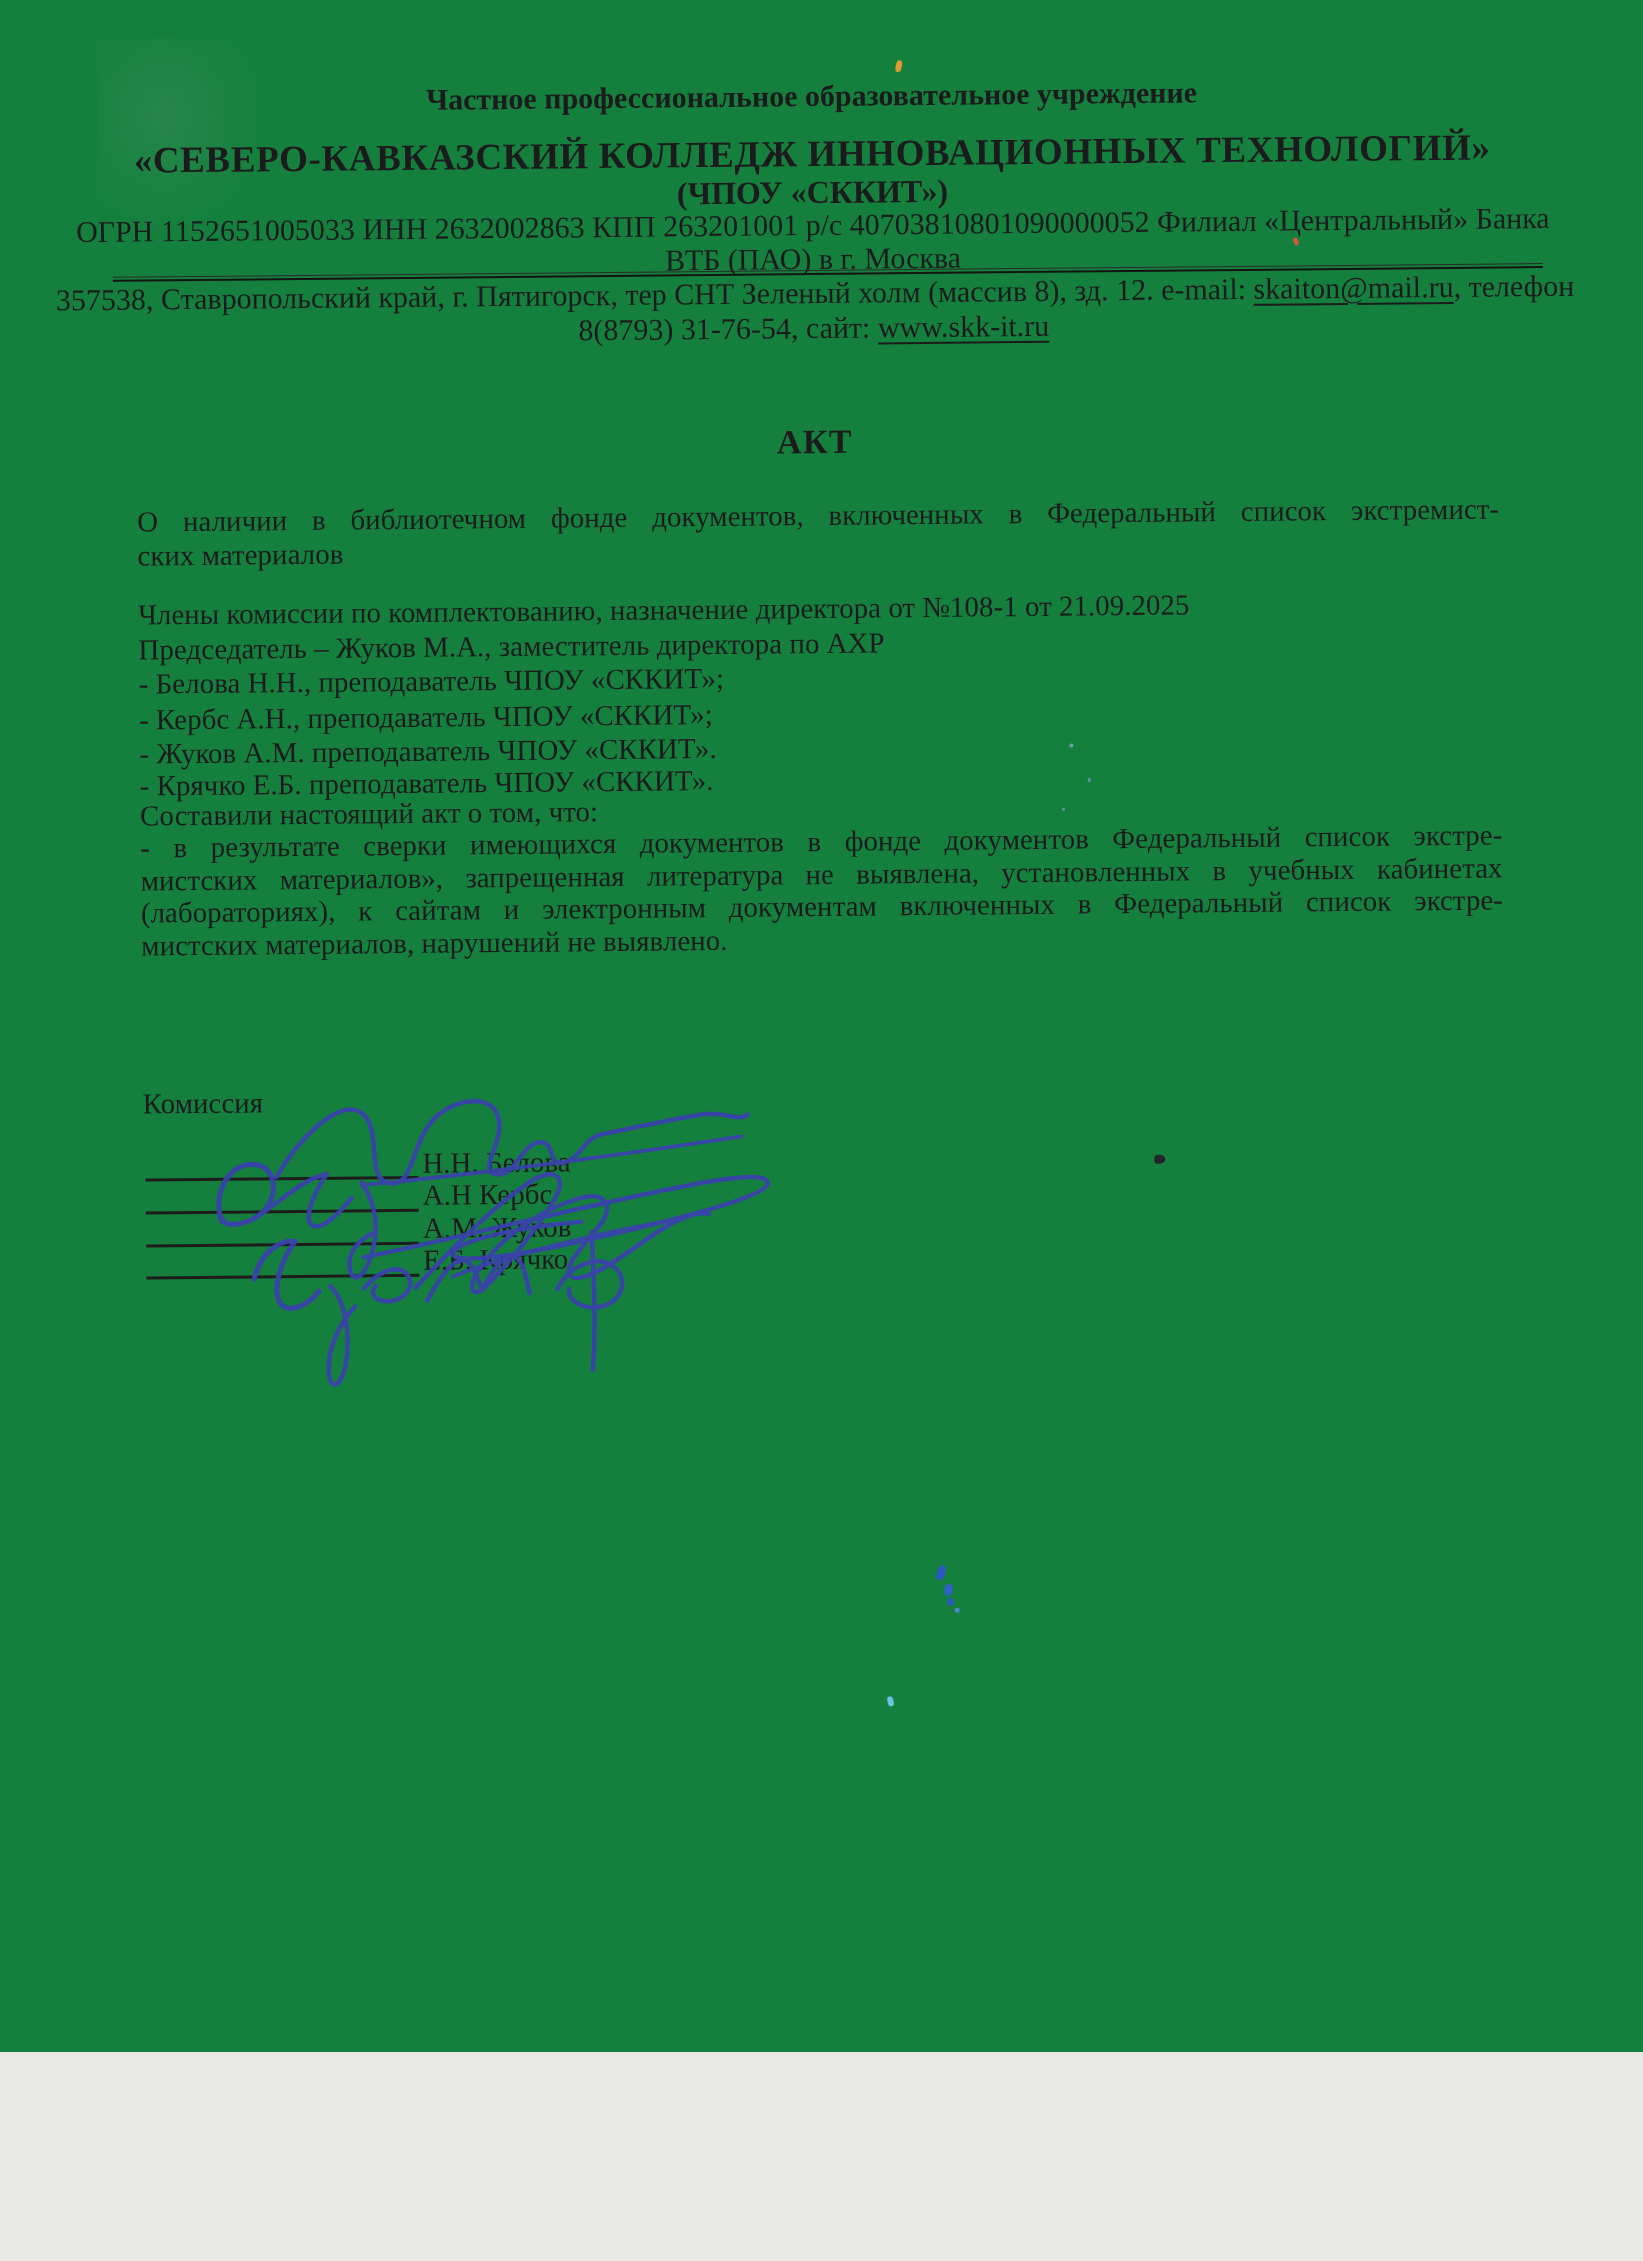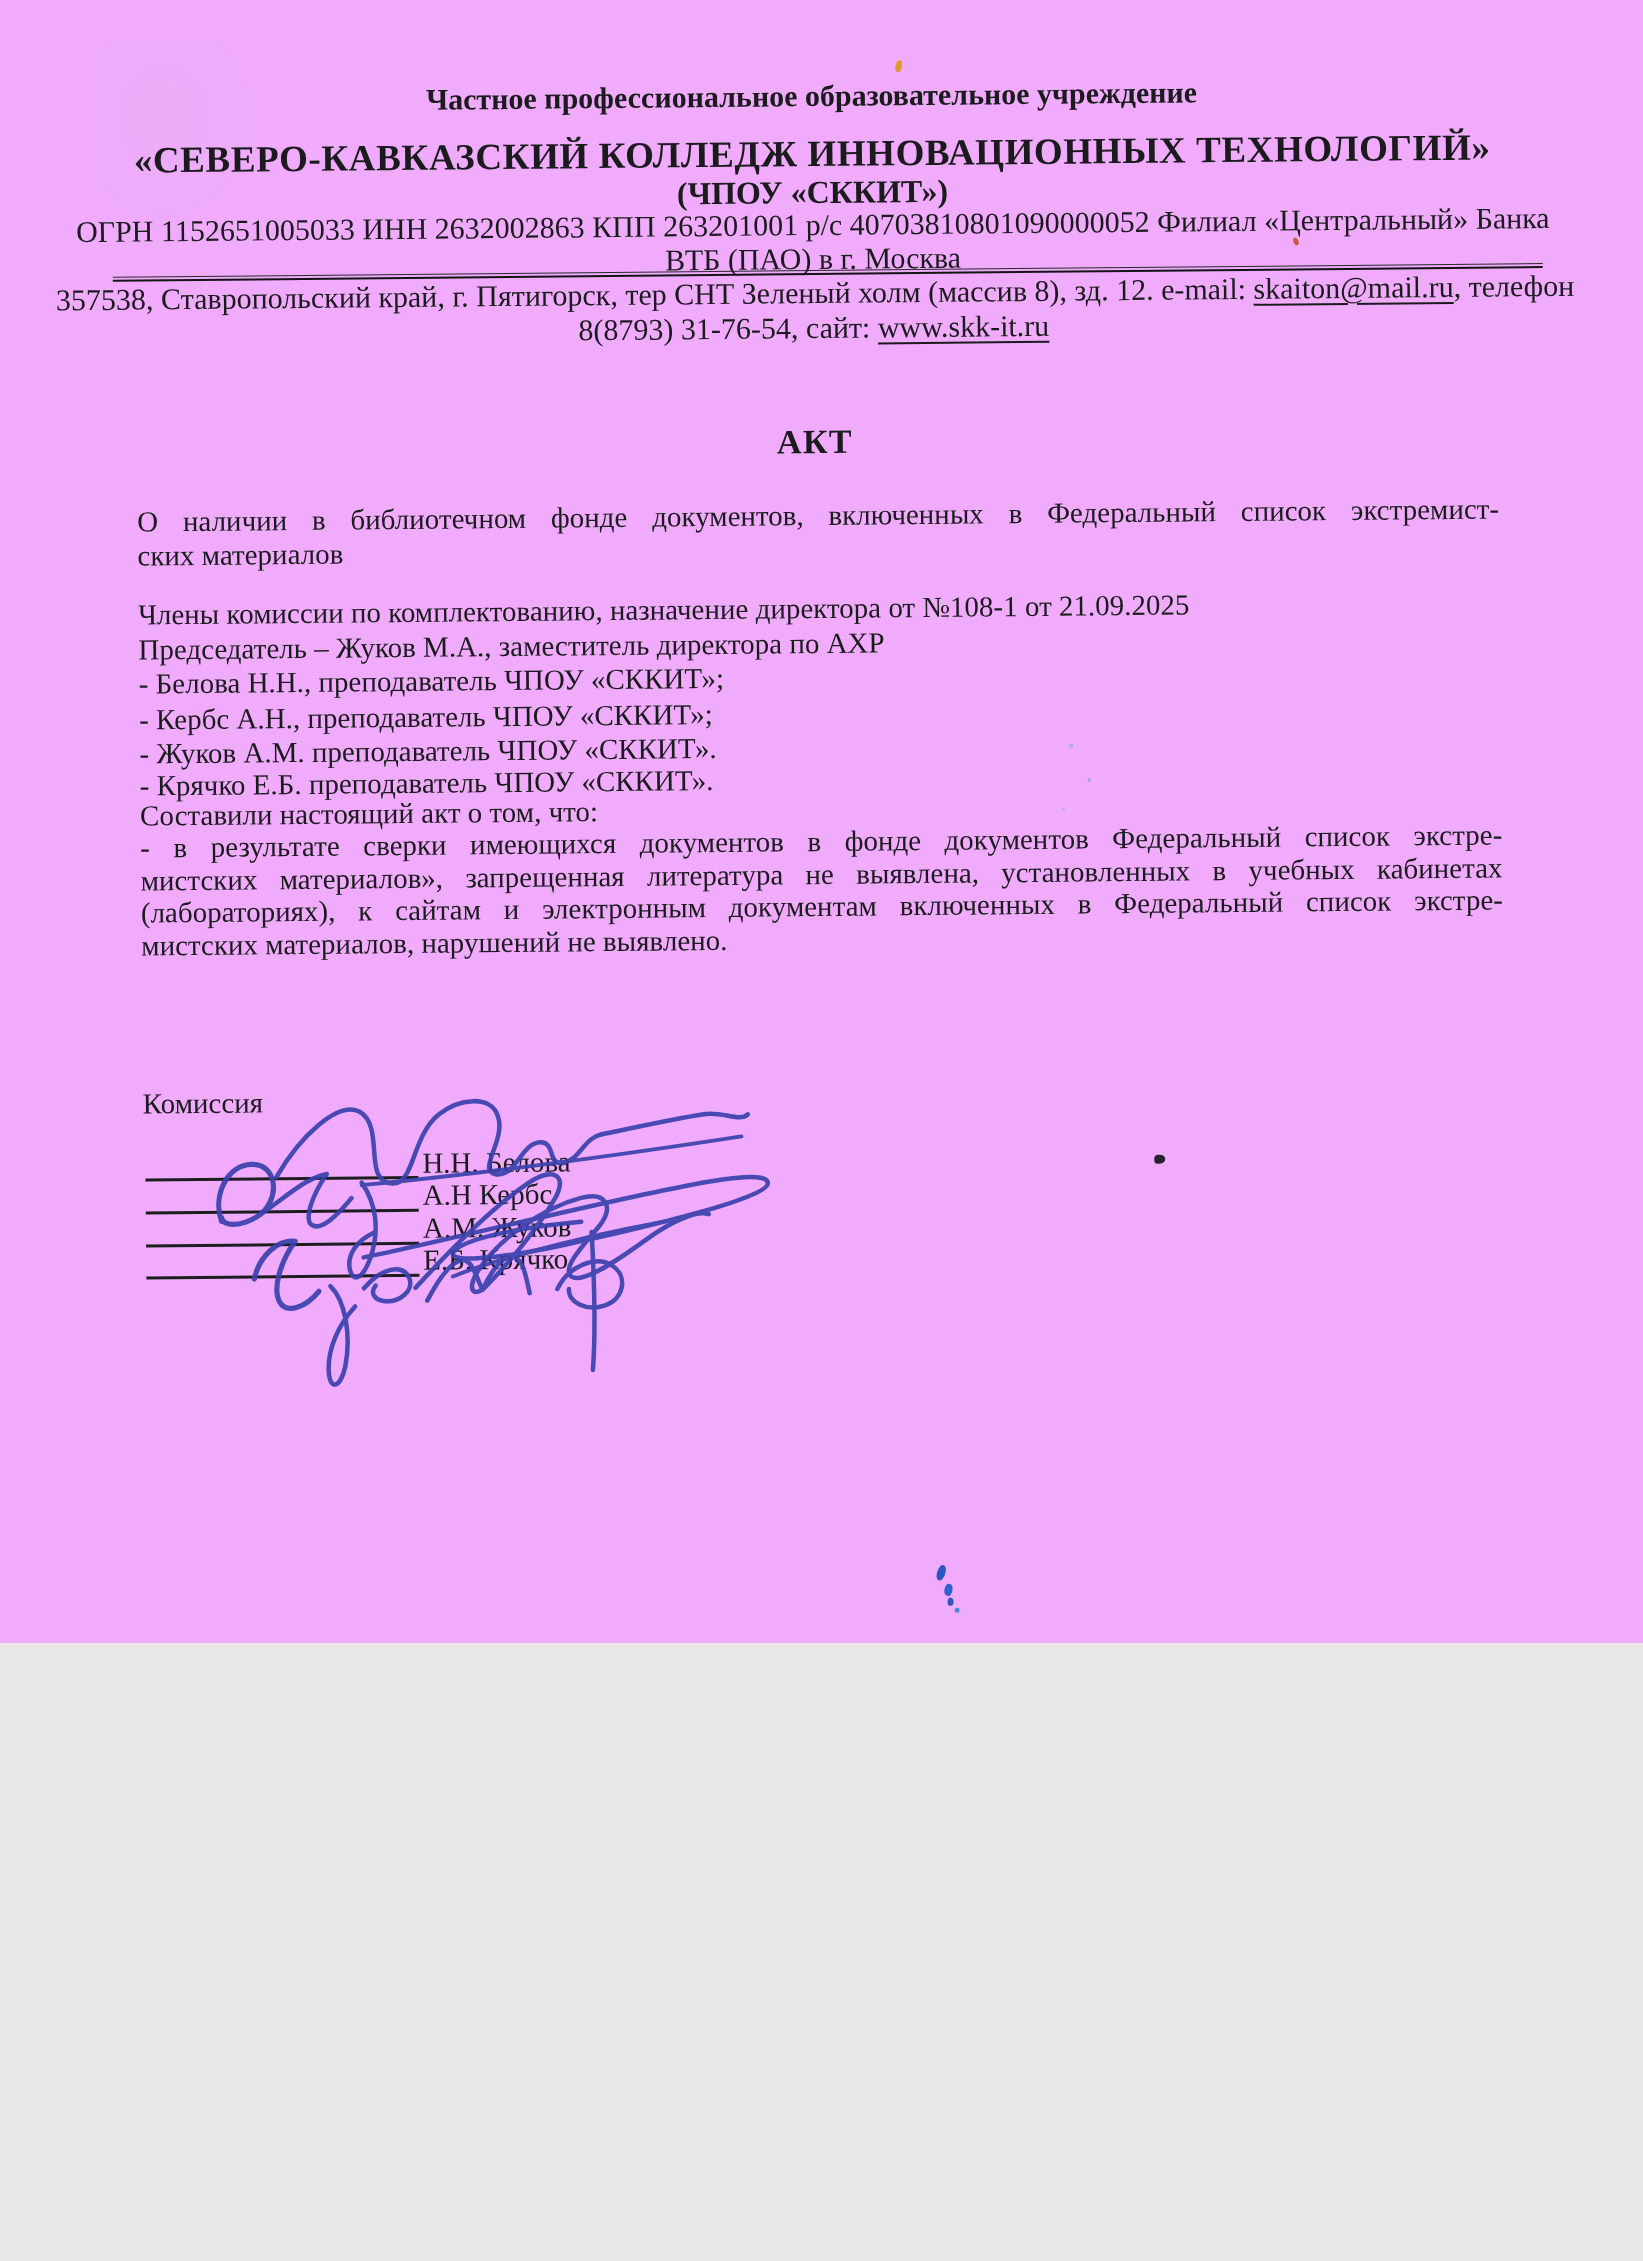--- a/index.html
+++ b/index.html
@@ -1,19 +1,19 @@
 <!DOCTYPE html>
 <html style="font-size:10.3px"><head>
 <meta charset="utf-8">
 <style>
   html,body{margin:0;padding:0;background:#e8e8e6;}
   .page{
     position:relative;
-    width:1644px;height:1643px;
-    background:#f0abfc;
+    width:1644px;height:2052px;
+    background:#15803d;
     overflow:hidden;
     font-family:"Liberation Serif","DejaVu Serif",serif;
     color:#1b1b1e;
   }
   .sheet{
     position:absolute;left:0;top:0;width:1644px;height:2261px;
     transform:rotate(-0.55deg);
     transform-origin:822px 1128px;
   }
   .abs{position:absolute;line-height:34px;white-space:nowrap;}

